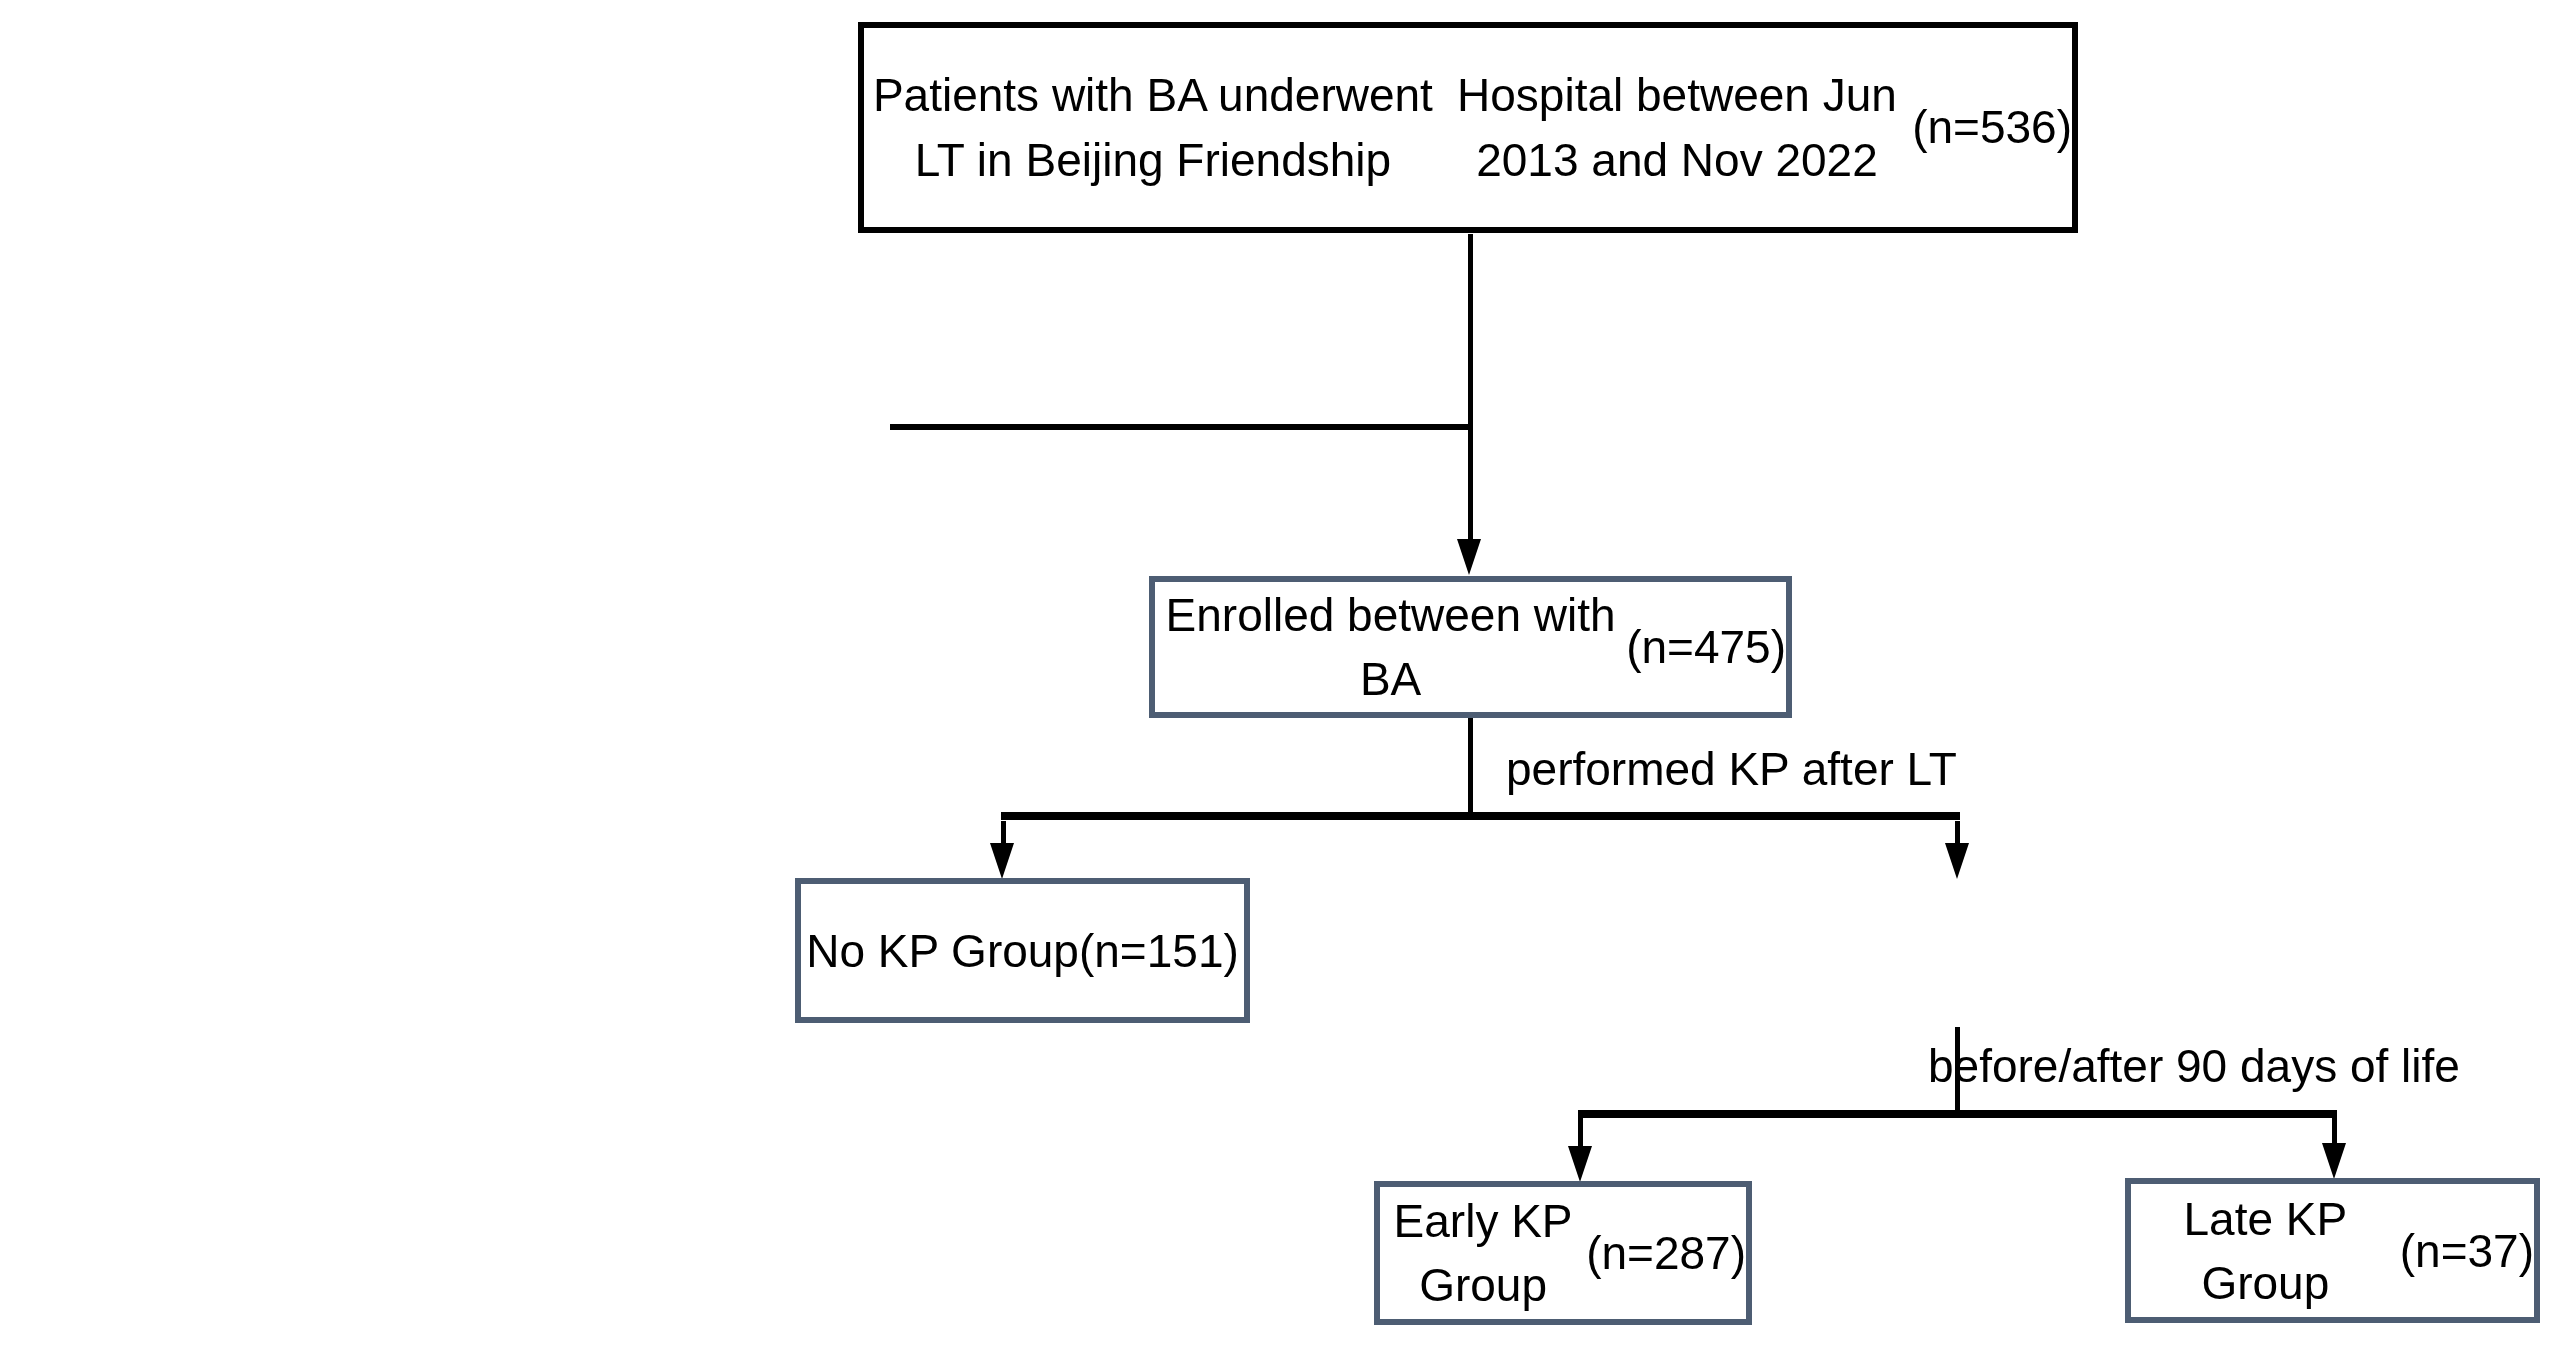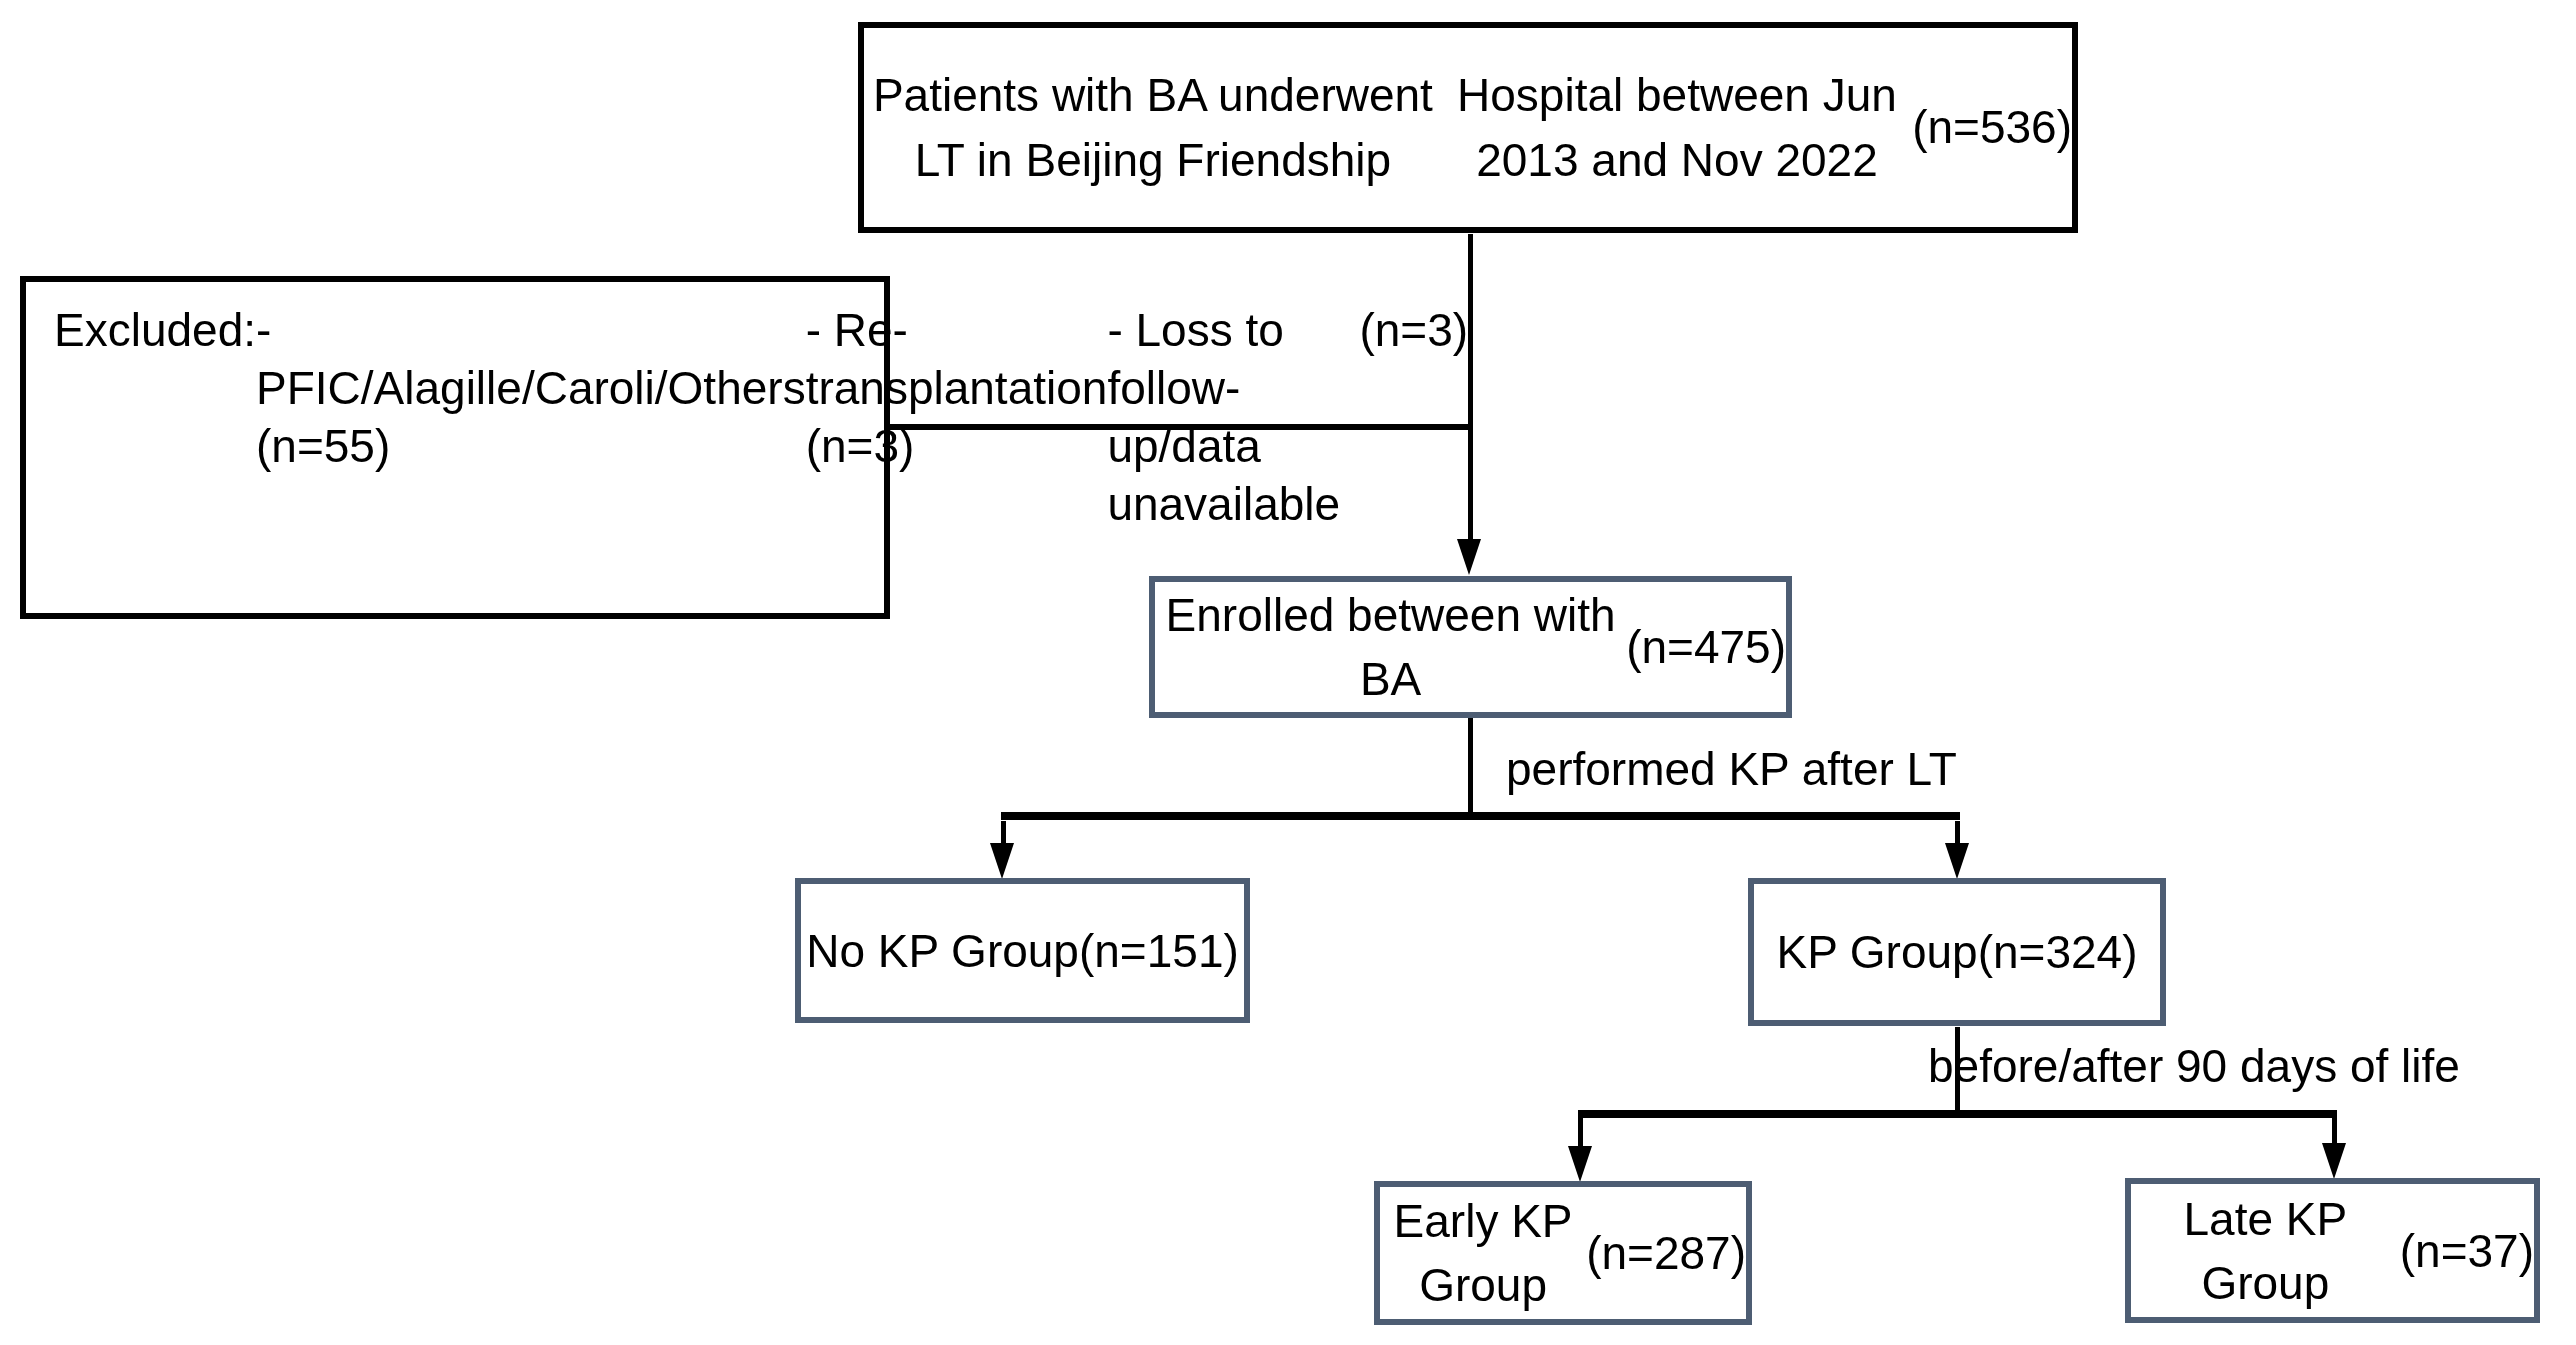--- a/index.html
+++ b/index.html
@@ -100,42 +100,31 @@
   <div class="arrow-down" id="arrow-kp"></div>
   <div class="arrow-down" id="arrow-earlykp"></div>
   <div class="arrow-down" id="arrow-latekp"></div>
 
   <div class="node black" id="top-box">
     <div class="line">Patients with BA underwent LT in Beijing Friendship</div>
     <div class="line">Hospital between Jun 2013 and Nov 2022</div>
     <div class="line">(n=536)</div>
   </div>
 
-  <div class="node black" id="excluded-box">
-    <div class="line">Excluded:</div>
-    <div class="line">- PFIC/Alagille/Caroli/Others (n=55)</div>
-    <div class="line">- Re-transplantation (n=3)</div>
-    <div class="line">- Loss to follow-up/data unavailable</div>
-    <div class="line line5">(n=3)</div>
-  </div>
 
   <div class="node slate" id="enrolled-box">
     <div class="line">Enrolled between with BA</div>
     <div class="line">(n=475)</div>
   </div>
 
   <div class="node slate" id="nokp-box">
     <div class="line">No KP Group</div>
     <div class="line">(n=151)</div>
   </div>
 
-  <div class="node slate" id="kp-box">
-    <div class="line">KP Group</div>
-    <div class="line">(n=324)</div>
-  </div>
 
   <div class="node slate" id="earlykp-box">
     <div class="line">Early KP Group</div>
     <div class="line">(n=287)</div>
   </div>
 
   <div class="node slate" id="latekp-box">
     <div class="line">Late KP Group</div>
     <div class="line">(n=37)</div>
   </div>

